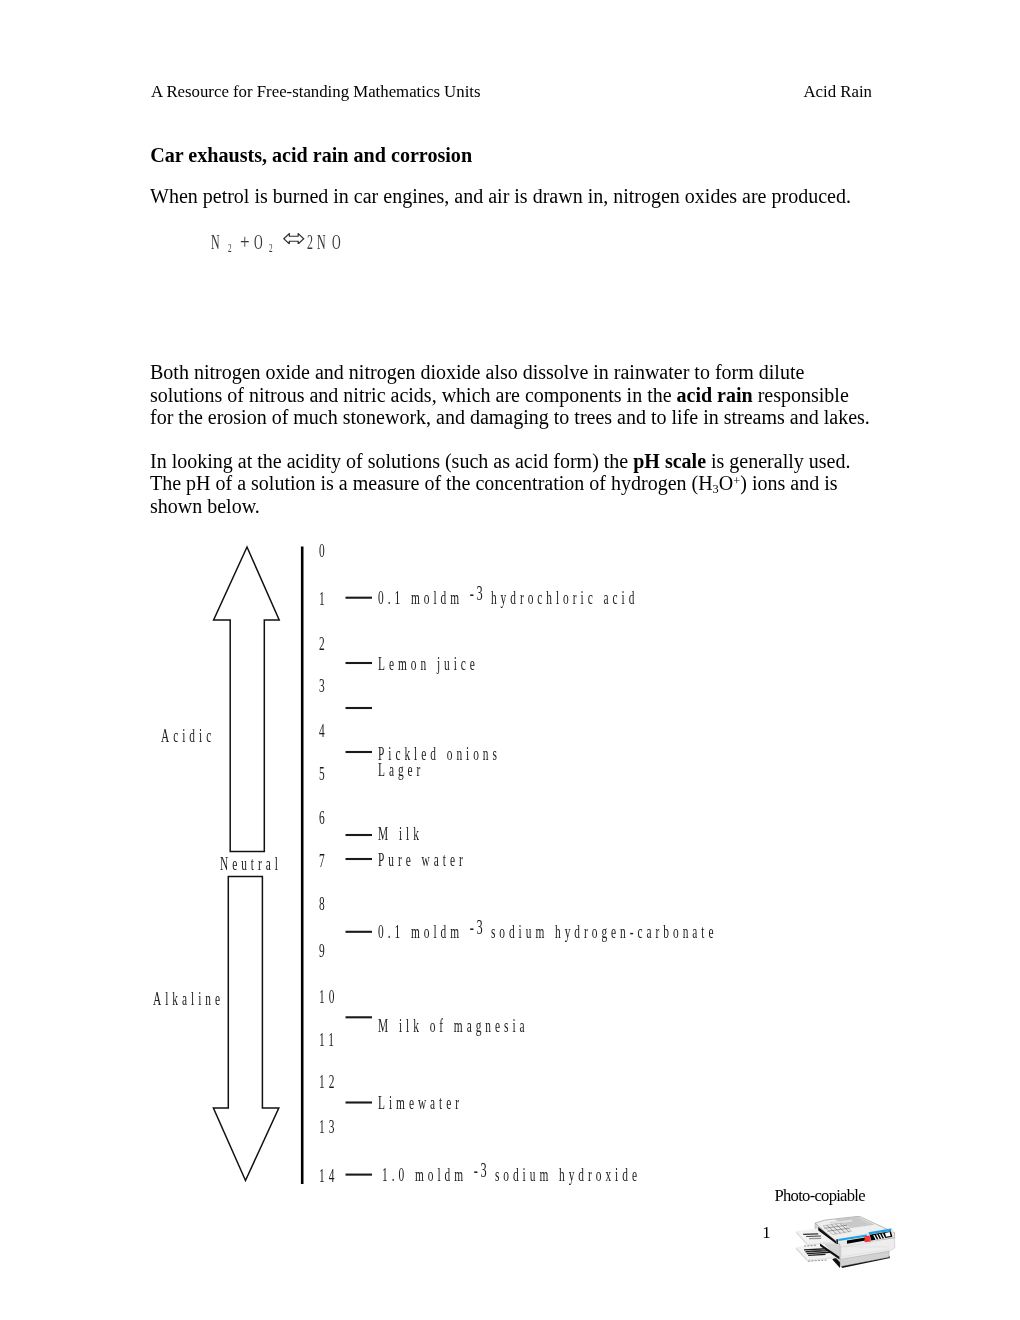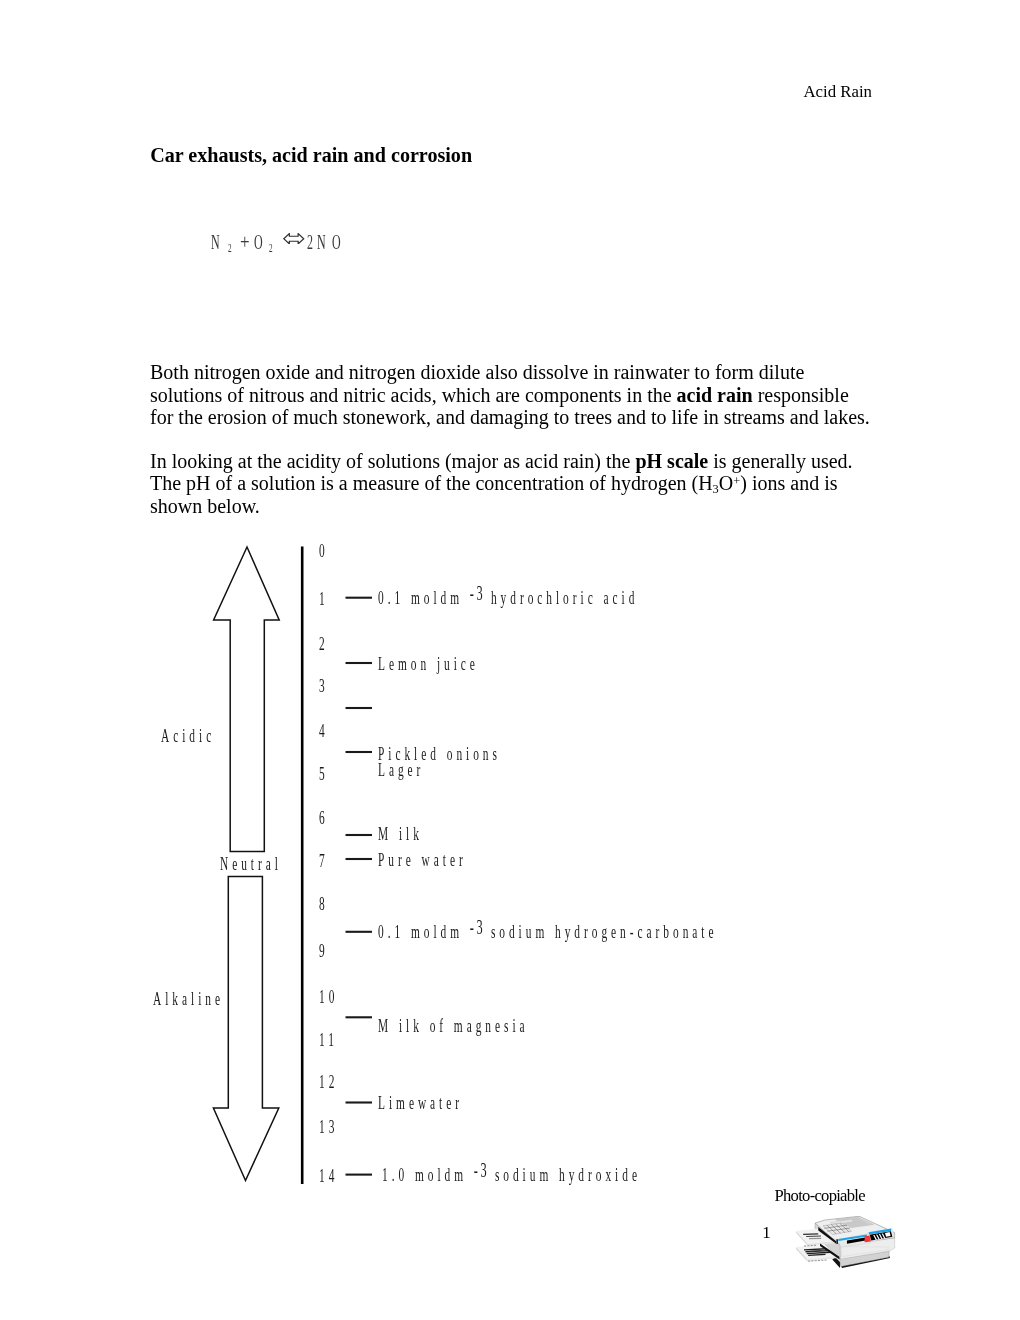--- a/index.html
+++ b/index.html
@@ -51,25 +51,27 @@
   #footer-line2 { left:148.5px; top:1243.2px; font-size:16.85px; }
   #page-number  { left:762.2px; top:1222.5px; font-size:16.9px; }
   #copier-icon  { left:794.2px; top:1215.2px; width:106px; height:58px; }
 </style>
 </head>
 <body>
 
 <div class="page">
 
   <div class="abs" id="running-header">
+    <span>A Resource for Free-standing Mathematics Units</span>
     <span class="r">Acid Rain</span>
   </div>
 
   <div class="abs" id="doc-title">Car exhausts, acid rain and corrosion</div>
 
+  <div class="abs body-para" style="top:185.2px">When petrol is burned in car engines, and air is drawn in, nitrogen oxides are produced.</div>
 
   <div class="abs" id="equation">
       <span style="left: 211px; top: 241.8px; font-size: 20px; line-height: 0px;">N</span>
       <span style="left: 227.5px; top: 247.5px; font-size: 12px; line-height: 0px;">2</span>
       <span style="left: 240px; top: 241.8px; font-size: 20px; line-height: 0px; transform: scaleX(0.85);">+</span>
       <span style="left: 254px; top: 241.8px; font-size: 20px; line-height: 0px;">O</span>
       <span style="left: 268.5px; top: 247.5px; font-size: 12px; line-height: 0px;">2</span>
       <span style="left: 283px; top: 232.8px; font-size: 26px; line-height: 0px; transform: none; width: 21.5px; height: 11.5px;"><svg width="21.5" height="11.5" viewBox="0 0 22 12">
           <polygon points="0.6,6 6.4,0.6 6.4,3.4 15.6,3.4 15.6,0.6 21.4,6 15.6,11.4 15.6,8.6 6.4,8.6 6.4,11.4" fill="#ffffff" stroke="#2f2f2f" stroke-width="1.25" stroke-linejoin="miter"></polygon>
         </svg></span>
@@ -77,21 +79,21 @@
       <span style="left: 317px; top: 241.8px; font-size: 20px; line-height: 0px;">N</span>
       <span style="left: 332px; top: 241.8px; font-size: 20px; line-height: 0px;">O</span>
     </div>
 
 
   <div class="abs body-para" style="top:360.8px">
     <span>Both nitrogen oxide and nitrogen dioxide also dissolve in rainwater to form dilute solutions of nitrous and nitric acids, which are components in the </span><b>acid rain</b><span> responsible for the erosion of much stonework, and damaging to trees and to life in streams and lakes.</span>
   </div>
 
   <div class="abs body-para" style="top:449.5px">
-    <span>In looking at the acidity of solutions (major as acid rain) the </span><b>pH scale</b><span> is generally used. The pH of a solution is a measure of the concentration of hydrogen (H</span><sub>3</sub><span>O</span><sup>+</sup><span>) ions and is shown below.</span>
+    <span>In looking at the acidity of solutions (such as acid form) the </span><b>pH scale</b><span> is generally used. The pH of a solution is a measure of the concentration of hydrogen (H</span><sub>3</sub><span>O</span><sup>+</sup><span>) ions and is shown below.</span>
   </div>
 
   <div class="abs" id="ph-diagram">
     <svg id="ph-svg" width="1020" height="1320" viewBox="0 0 1020 1320">
 
       <polygon points="247,547 279.2,620 264.3,620 264.3,851.5 230.2,851.5 230.2,620 213.6,620" fill="#fff" stroke="#111" stroke-width="1.5" stroke-linejoin="miter"></polygon>
 
       <polygon points="245.5,1180.5 213.4,1108 228.3,1108 228.3,876.5 262.4,876.5 262.4,1108 278.8,1108" fill="#fff" stroke="#111" stroke-width="1.5" stroke-linejoin="miter"></polygon>
 
       <line x1="302.2" y1="546.5" x2="302.2" y2="1184" stroke="#000" stroke-width="2.6"></line>

